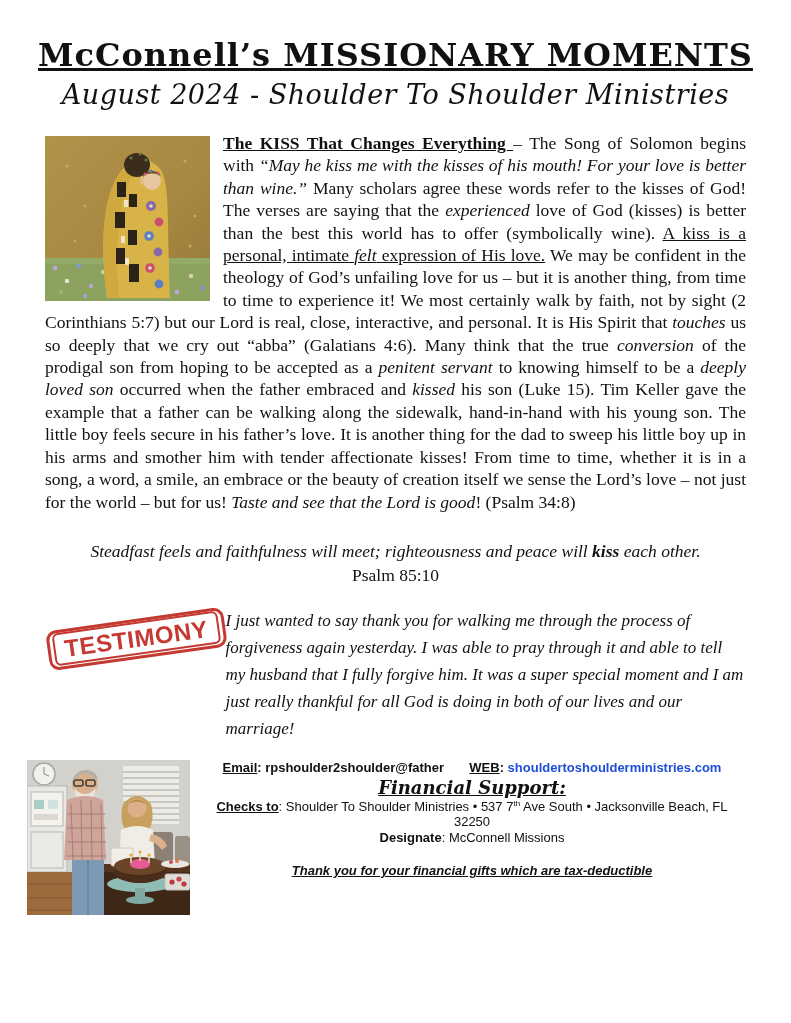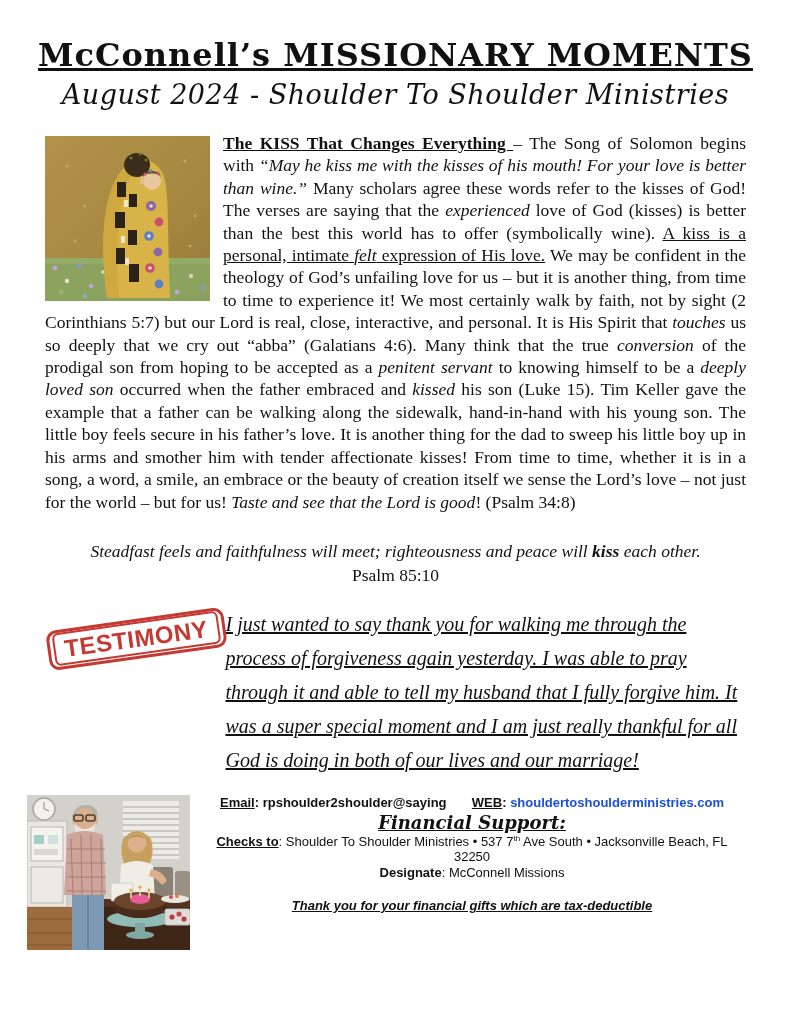--- a/index.html
+++ b/index.html
@@ -36,21 +36,21 @@
   .verse p { margin: 0; }
   
   .testimony { display: flex; margin-top: 20px; align-items: flex-start; }
   .stamp-col { flex: 0 0 152px; padding-top: 12px; padding-left: 2px; }
   .stamp { display: inline-block; transform: rotate(-8deg); border: 3px solid #c43a32; border-radius: 10px; padding: 3px; background: #fff; }
   .stamp-inner {
     border: 2px solid #c43a32; border-radius: 6px; padding: 1px 9px;
     font-family: "Liberation Sans", sans-serif; font-weight: bold; font-size: 24px;
     color: #c43a32; letter-spacing: 0.5px; white-space: nowrap;
   }
-  .testimony-text { flex: 1; margin: 0; font-style: italic; font-size: 20px; line-height: 34px; text-decoration: underline; }
+  .testimony-text { flex: 1; margin: 0; font-style: italic; font-size: 17px; line-height: 27px; }
   
   .thanks { margin-top: 18px; }
   .photo-figure { float: left; width: 163px; height: 155px; margin: 0 8px 8px -18px; }
   .photo-figure svg { display: block; width: 100%; height: 100%; }
   .thanks-text { margin: 0; font-size: 17.5px; line-height: 23px; }
   .signature {
     margin: 24px 0 0; font-family: "DejaVu Sans", sans-serif; font-style: italic;
     color: #6a6a64; font-size: 18px; letter-spacing: 1.5px;
   }
   
@@ -250,21 +250,21 @@
           <circle cx="144" cy="102" r="2" fill="#c94f5d"></circle>
             <circle cx="150" cy="101" r="2" fill="#e07a4f"></circle>
           <rect x="138" y="114" width="25" height="16" rx="2" fill="#dedcd6" stroke="#c2c0ba"></rect>
           <circle cx="145" cy="122" r="2.6" fill="#b83a44"></circle>
             <circle cx="152" cy="119" r="2.6" fill="#c9484f"></circle>
           <circle cx="157" cy="124" r="2.6" fill="#b83a44"></circle>
         </svg>
       </div>
 
       <footer class="page-footer">
-        <p class="contact-line"><span class="seg-b seg-u">Email</span><span class="seg-b">: rpshoulder2shoulder@saying</span><span>&nbsp;&nbsp;&nbsp;&nbsp;&nbsp;&nbsp;&nbsp;</span><span class="seg-b seg-u">WEB</span><span class="seg-b">: </span><span class="seg-b seg-w">shouldertoshoulderministries.com</span></p>
+        <p class="contact-line"><span class="seg-b seg-u">Email</span><span class="seg-b">: rpshoulder2shoulder@father</span><span>&nbsp;&nbsp;&nbsp;&nbsp;&nbsp;&nbsp;&nbsp;</span><span class="seg-b seg-u">WEB</span><span class="seg-b">: </span><span class="seg-b seg-w">shouldertoshoulderministries.com</span></p>
         <p class="financial-heading">Financial Support:</p>
         <p class="checks-line"><span class="seg-b seg-u">Checks to</span><span>: Shoulder To Shoulder Ministries • 537 7</span><span class="seg-s">th</span><span> Ave South • Jacksonville Beach, FL 32250</span></p>
         <p class="designate-line"><span class="seg-b">Designate</span><span>: McConnell Missions</span></p>
         <p class="tax-note">Thank you for your financial gifts which are tax-deductible</p>
       </footer>
     </section>
 
   </div>
 </div>
 

